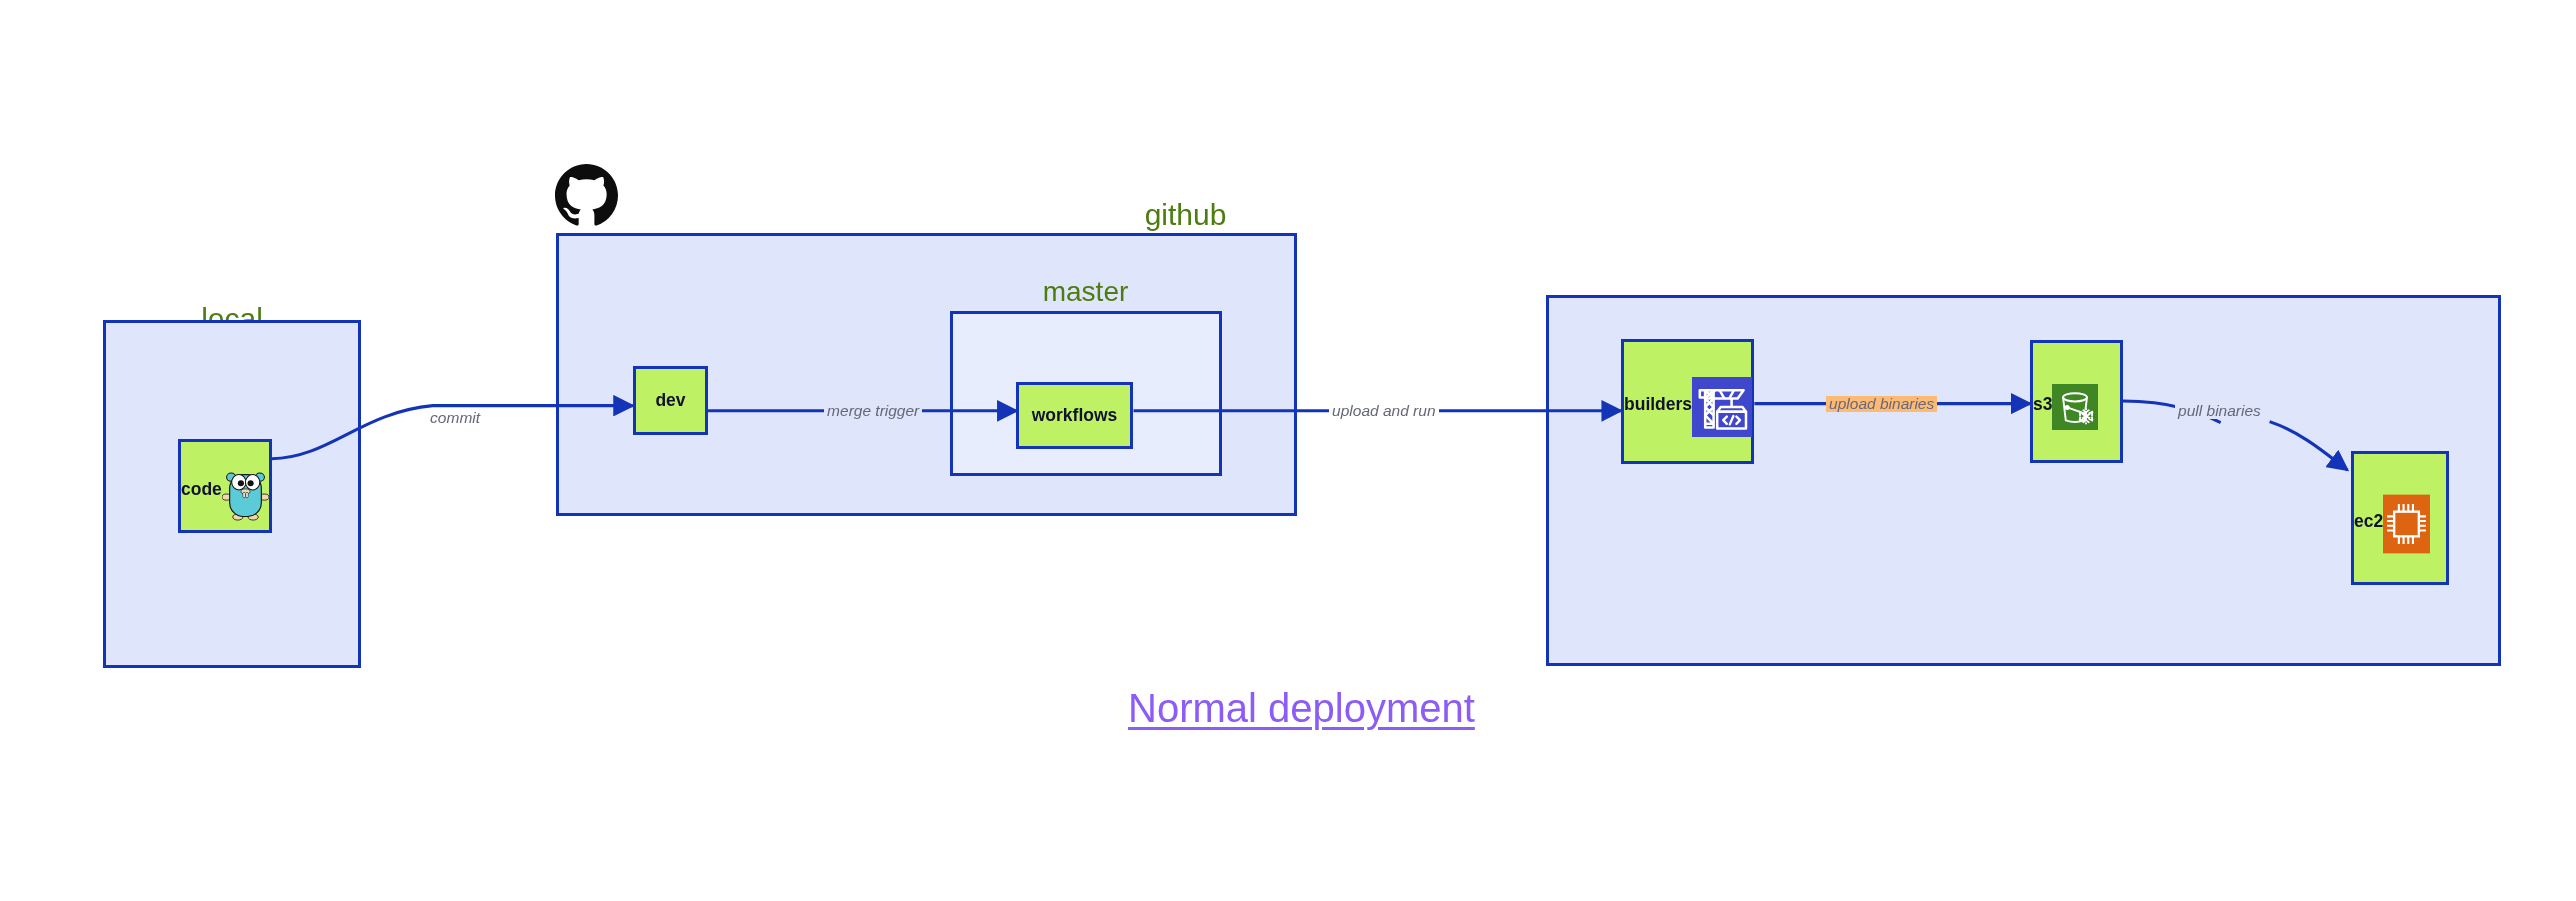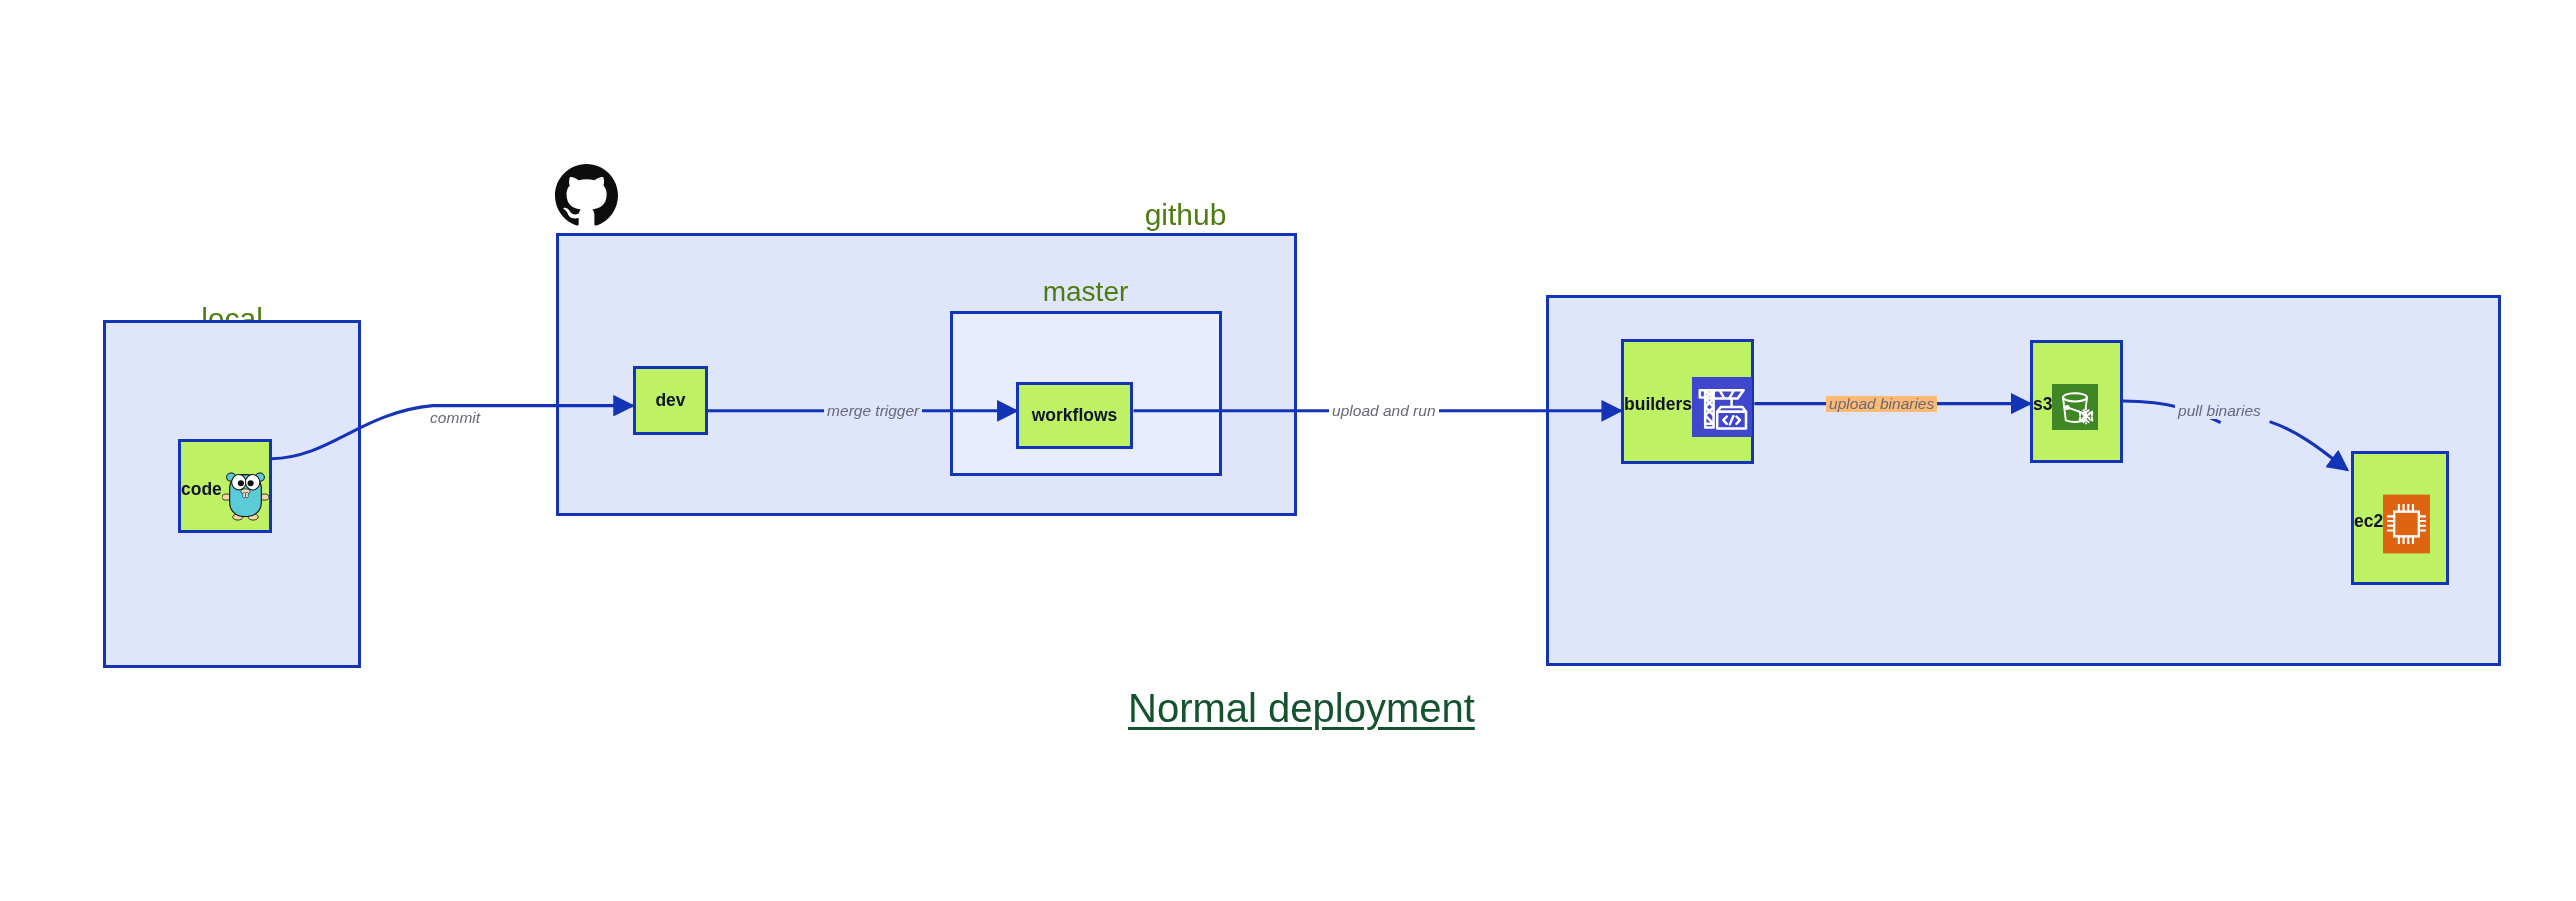--- a/index.html
+++ b/index.html
@@ -66,21 +66,21 @@
     color: #66687a;
     font-size: 15.5px;
     font-style: italic;
     white-space: nowrap;
     background: transparent;
     line-height: 1;
   }
   
   .diagram-title {
     position: absolute;
-    color: #14532d;
+    color: #8b5cf6;
     font-size: 40px;
     font-weight: 400;
     text-decoration: underline;
     text-underline-offset: 5.2px;
     text-decoration-thickness: 2.6px;
     white-space: nowrap;
   }
   
   svg.edges {
     position: absolute;

